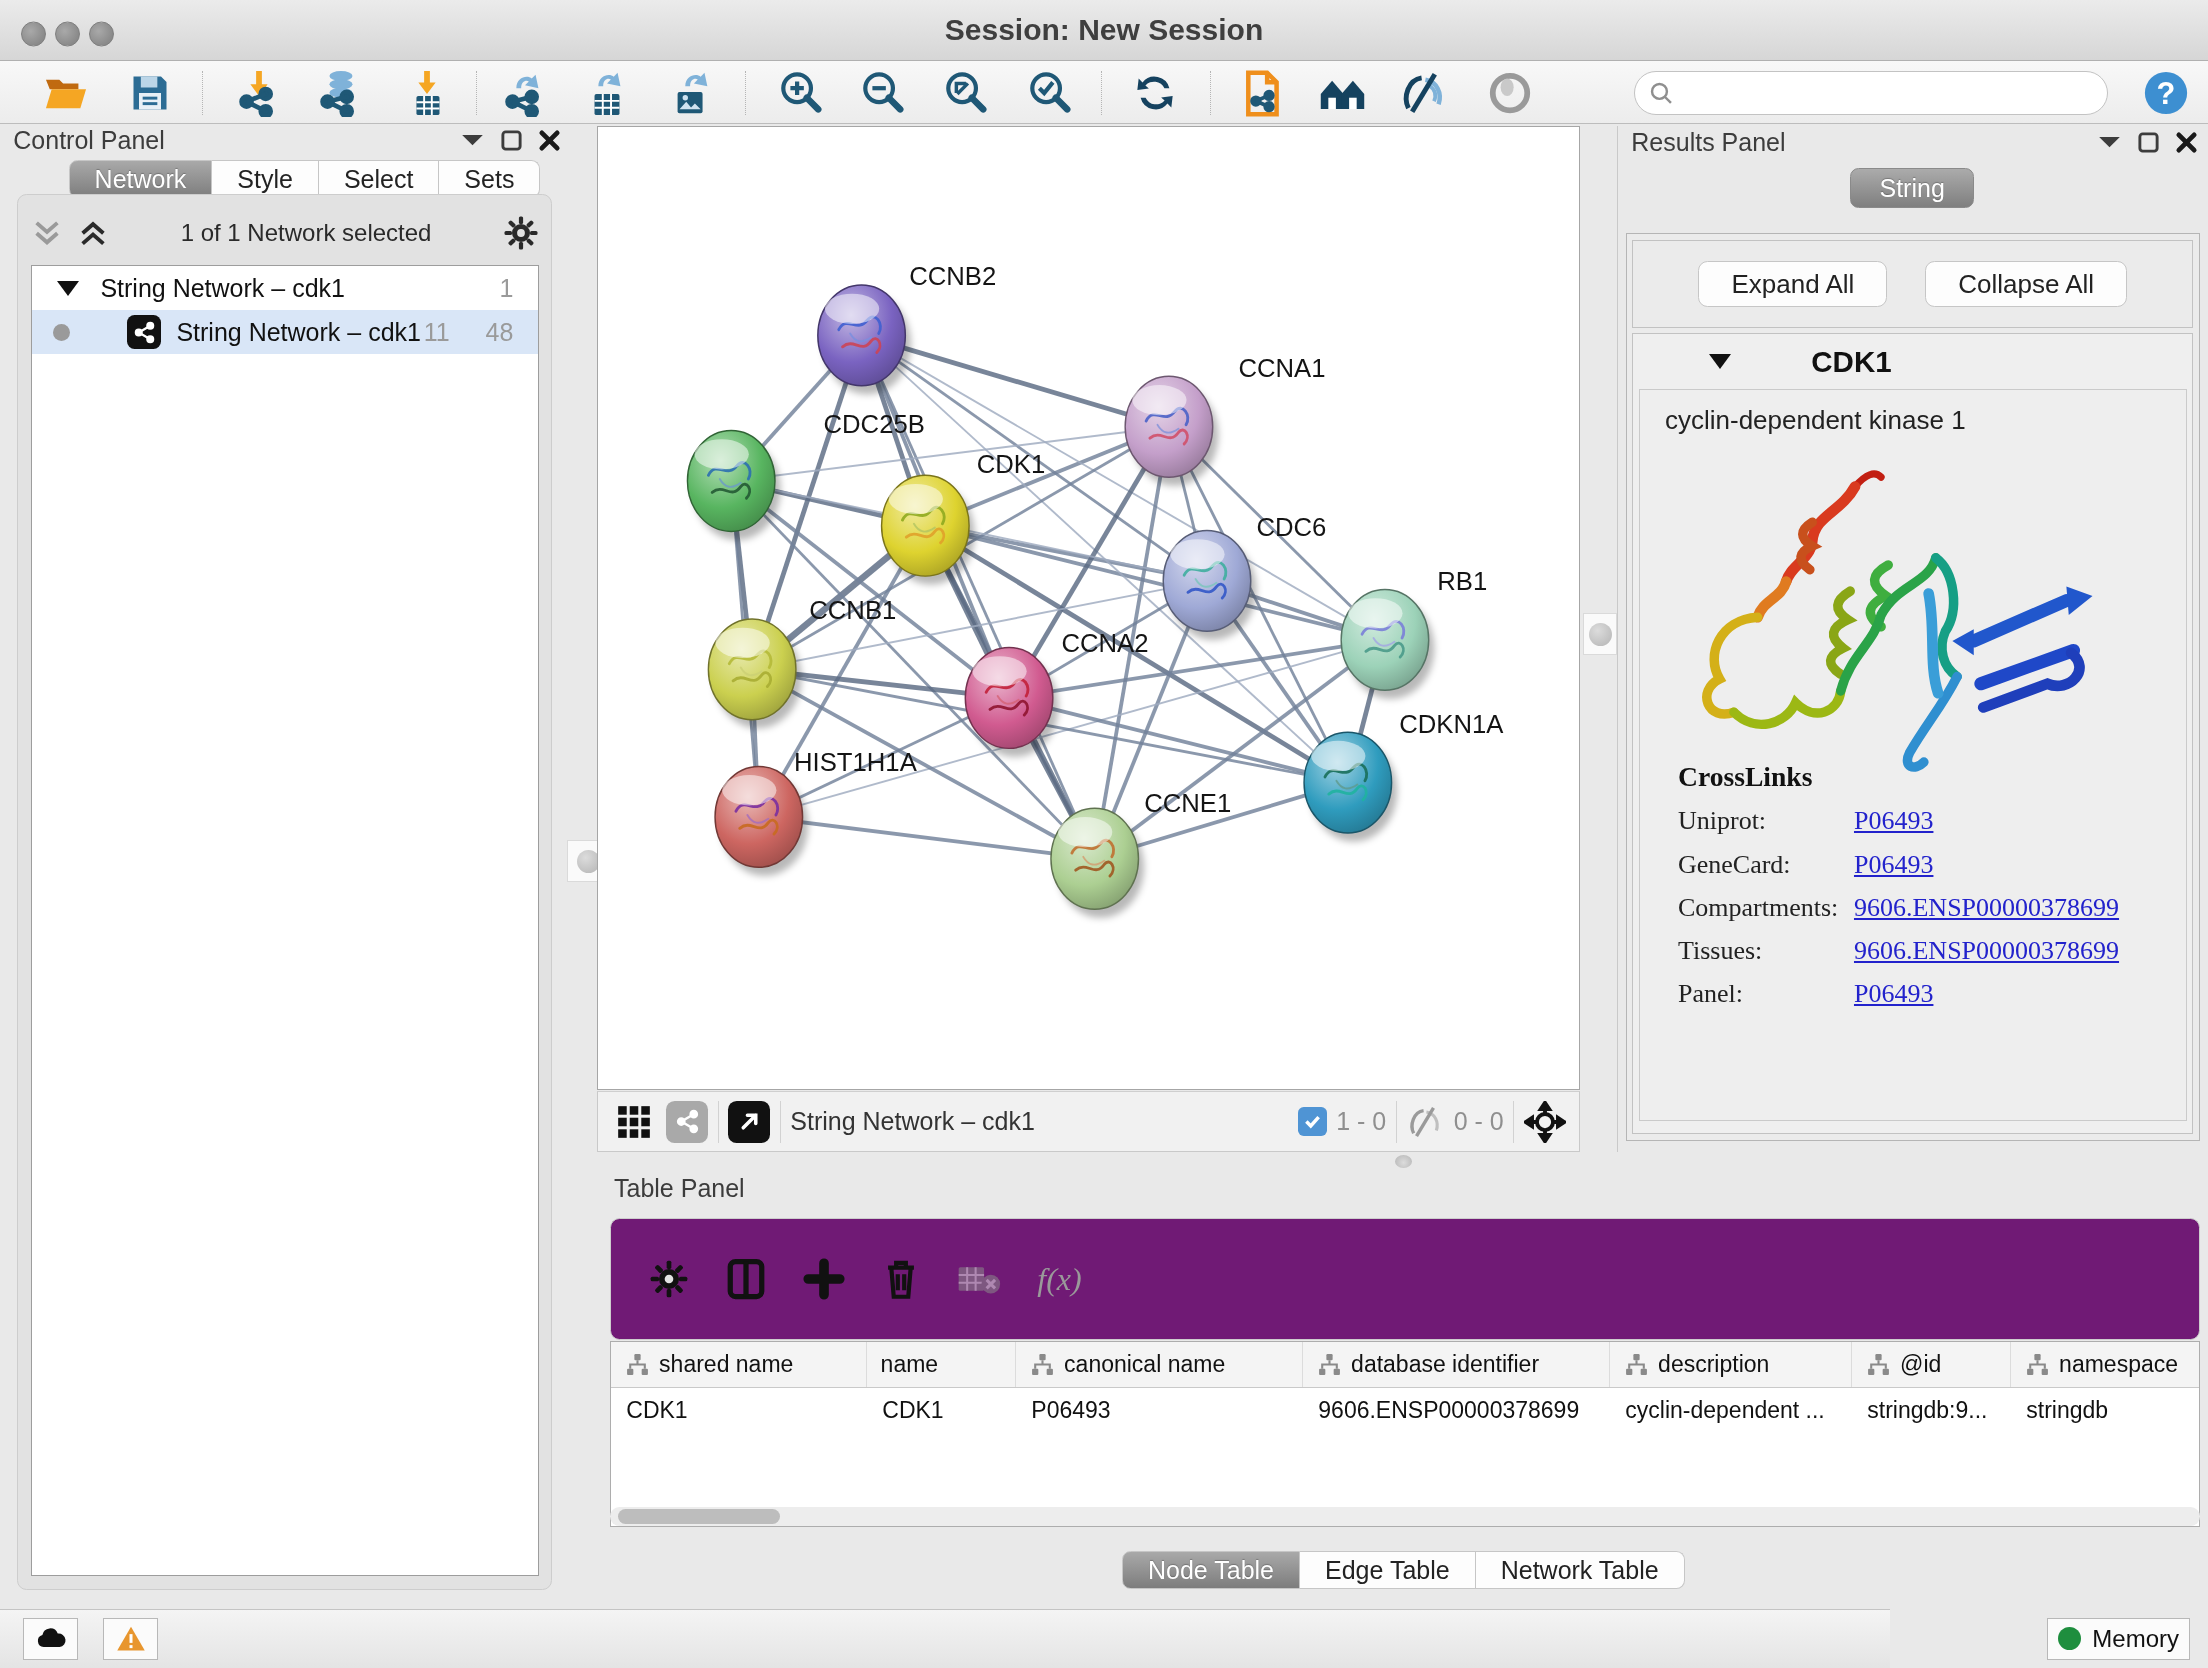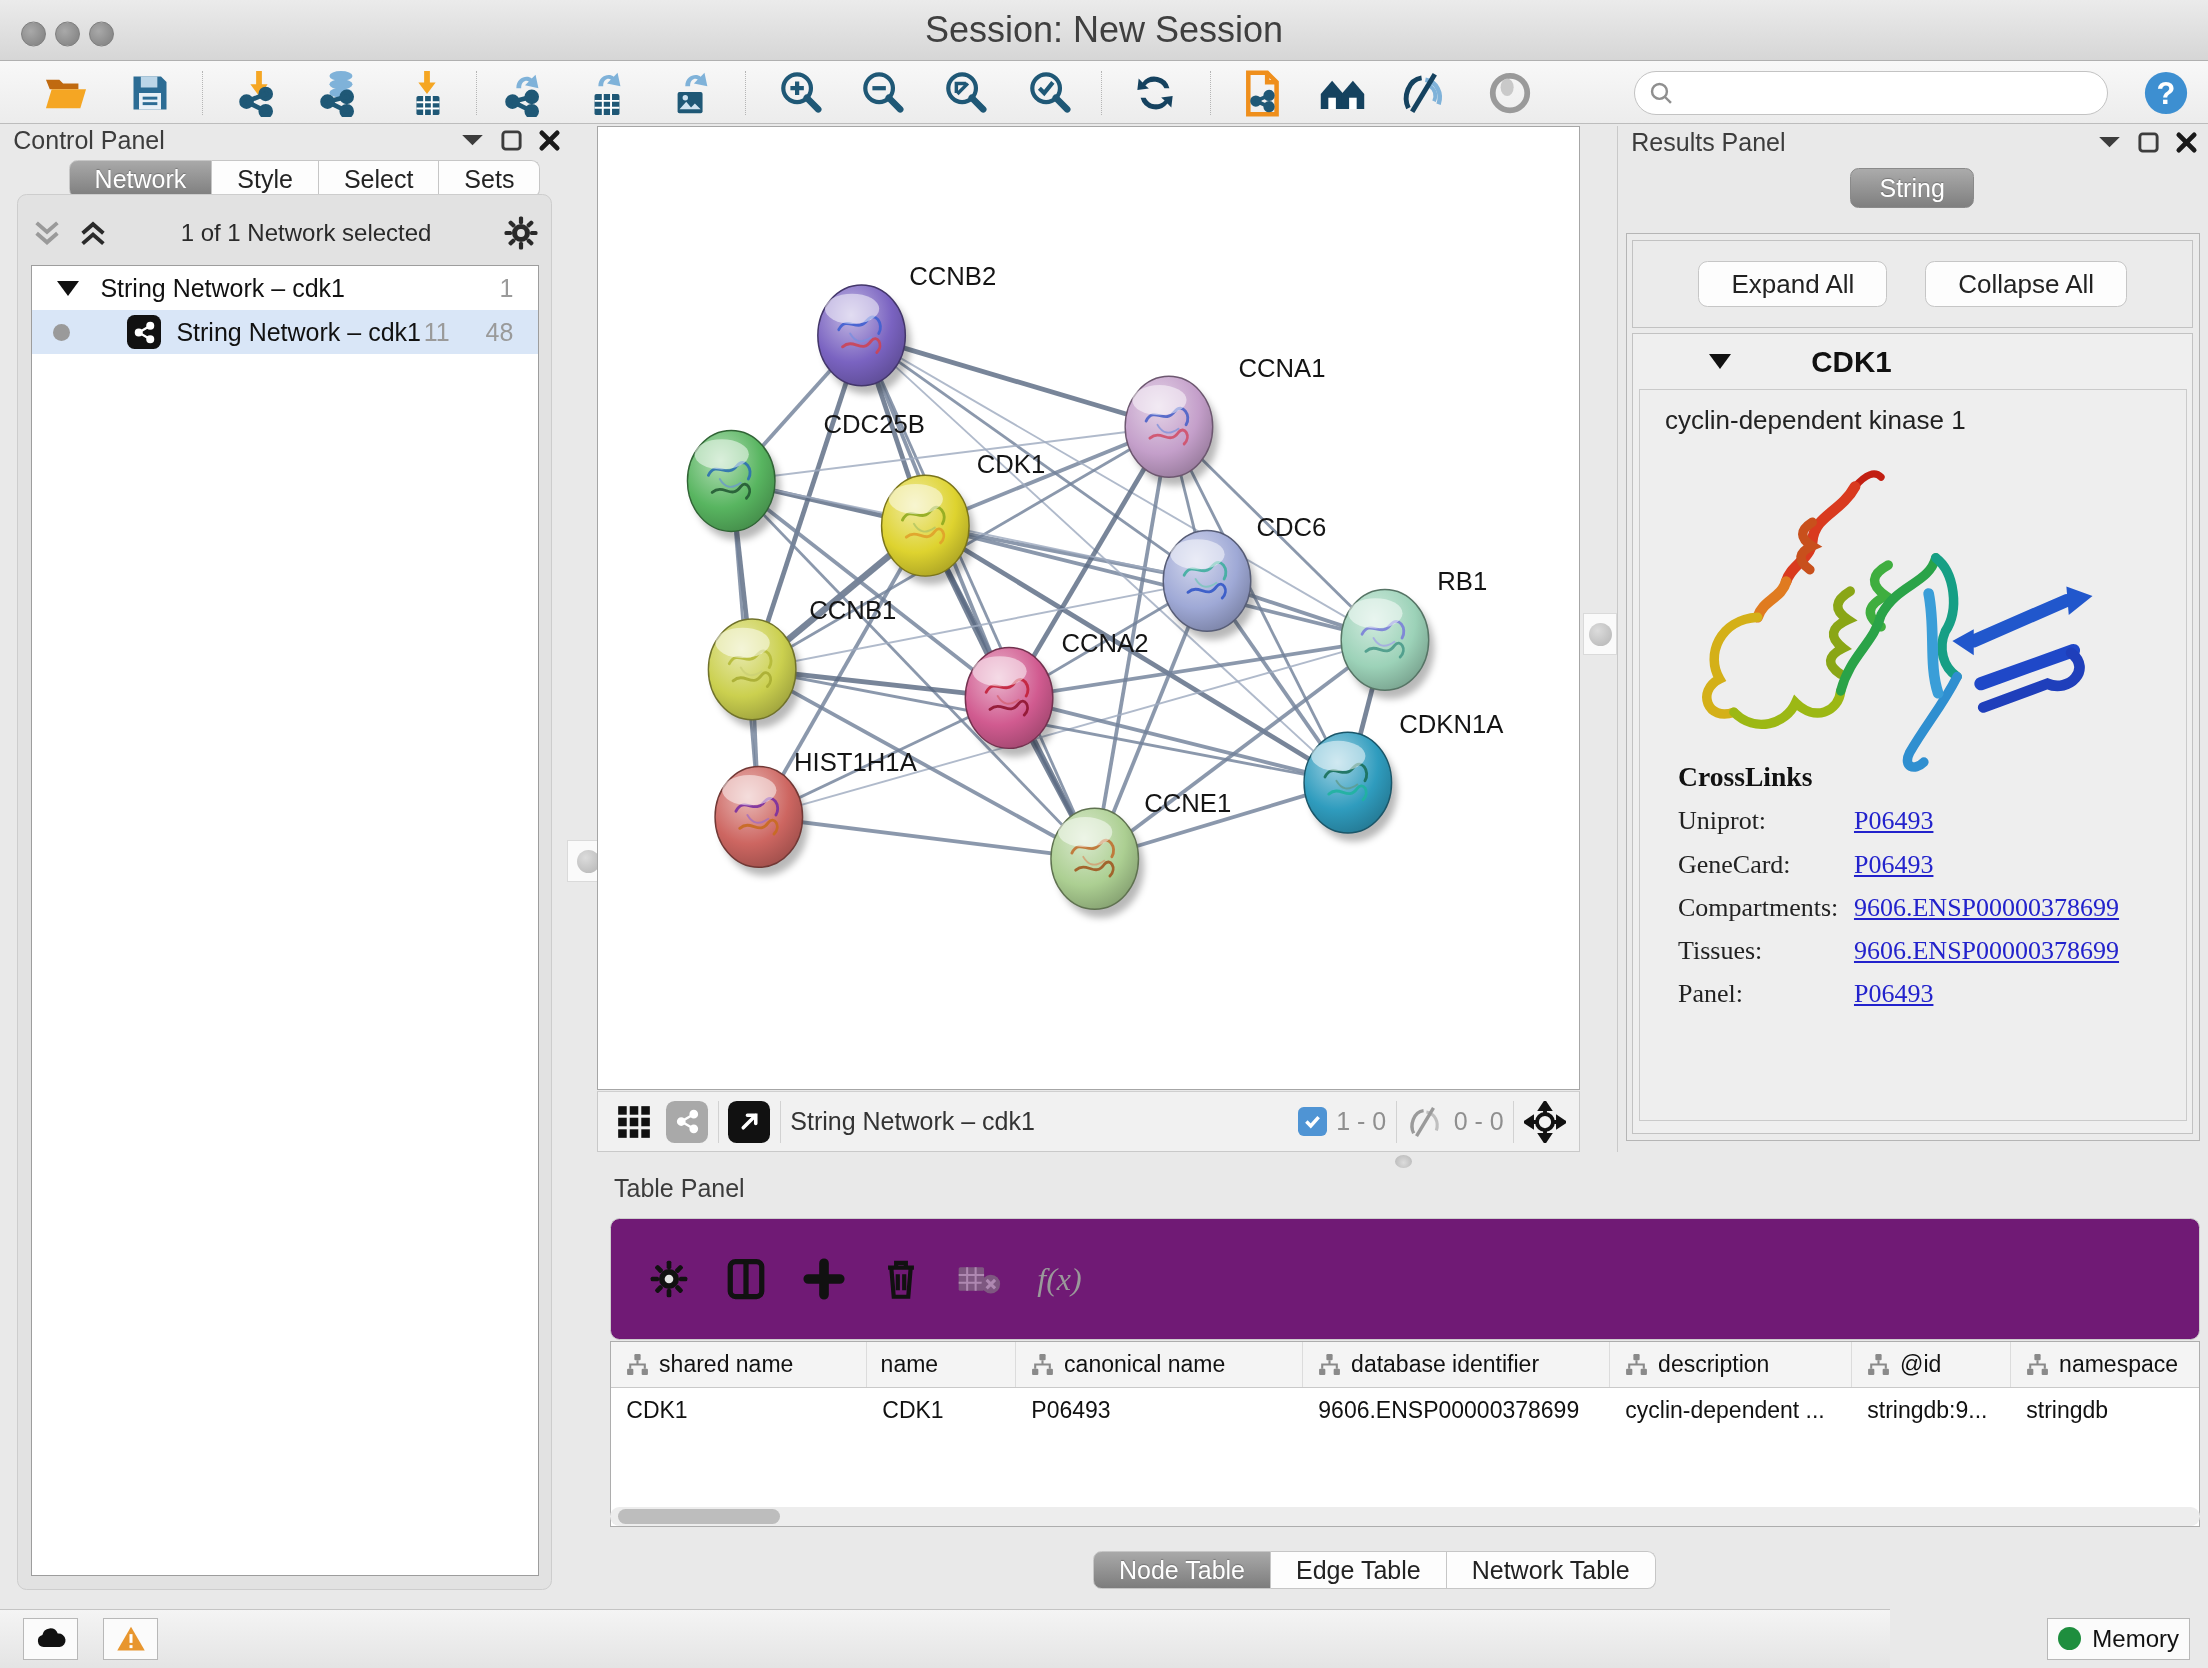--- a/index.html
+++ b/index.html
@@ -5,21 +5,21 @@
   html,body{margin:0;padding:0;background:#e9e9e9;width:2208px;height:1668px;overflow:hidden;
     font-family:"Liberation Sans","DejaVu Sans",sans-serif;-webkit-font-smoothing:antialiased;}
   *{box-sizing:border-box;}
 
   
   #titlebar{position:absolute;left:0;top:0;width:2208px;height:61px;
     background:linear-gradient(#ebebeb,#d6d6d6);border-bottom:1px solid #b0b0b0;}
   .light{position:absolute;top:34px;width:25px;height:25px;border-radius:50%;
     background:radial-gradient(circle at 8.6px 8.6px,#a9a9a9,#8a8a8a 70%);border:1px solid #7e7e7e;transform:translateY(-50%);}
   #win-title{position:absolute;left:0;right:0;top:0;height:61px;line-height:59px;text-align:center;
-    font-size:36px;color:#3f3f3f;font-weight:400;}
+    font-size:30px;color:#3f3f3f;font-weight:700;}
 
   
   #toolbar{position:absolute;left:0;top:61px;width:2208px;height:63px;
     background:linear-gradient(#f8f8f8,#ececec);border-bottom:1px solid #bcbcbc;}
   .tbtn{position:absolute;top:7.6px;width:55px;height:49px;display:flex;align-items:center;justify-content:center;}
   .tsep{position:absolute;top:9.5px;width:0;height:44px;border-left:1.9px dotted #b5b5b5;}
   #search-box{position:absolute;left:1634px;top:9.5px;width:474px;height:44px;background:#fff;
     border:1px solid #c3c3c3;border-radius:22px;}
   #search-box svg{position:absolute;left:13.3px;top:8.6px;}
 
@@ -91,21 +91,21 @@
   #tp-toolbar{position:absolute;left:13.3px;top:46px;width:1590px;height:122px;background:#701a75;
     border:1px solid #cdcdcd;border-radius:9.5px;display:flex;align-items:center;gap:36px;padding-left:38px;}
   #tp-table{position:absolute;left:13.3px;top:169px;width:1590px;height:186px;background:#fff;border:1px solid #adadad;overflow:hidden;}
   #tp-header{display:flex;height:46px;background:#f4f4f4;border-bottom:1.9px solid #c9c9c9;}
   .th{display:flex;align-items:center;gap:9.5px;padding-left:13.3px;font-size:23px;color:#111;
     border-right:1px solid #dcdcdc;height:100%;flex:none;}
   #tp-row{display:flex;height:44px;align-items:center;}
   .td{padding-left:15px;font-size:23px;color:#111;flex:none;white-space:nowrap;overflow:hidden;}
   #tp-hscroll{position:absolute;left:13.3px;top:335px;width:1590px;height:19px;background:#ededed;border-radius:9.5px;}
   #tp-hscroll i{position:absolute;left:7.6px;top:1.9px;width:162px;height:15px;border-radius:7.6px;background:#bdbdbd;display:block;}
-  #tp-tabs{position:absolute;left:496px;top:379px;align-items:center;}
+  #tp-tabs{position:absolute;left:525px;top:379px;align-items:center;}
   .fx{font-family:"Liberation Serif","DejaVu Serif",serif;font-style:italic;font-size:32px;color:#9a9a9a;}
 
   
   #statusbar{position:absolute;left:0;top:1609px;width:1890px;height:59px;background:linear-gradient(#f4f4f4,#e4e4e4);
     border-top:1px solid #c4c4c4;}
   .sb-btn{position:absolute;top:7.6px;height:42px;background:#fbfbfb;border:1.9px solid #b8b8b8;
     display:flex;align-items:center;justify-content:center;gap:11.4px;}
   #memory-btn{left:2047px;width:143px;font-size:24px;color:#111;}
   #memory-btn i{width:23px;height:23px;border-radius:50%;background:#1e8e3e;display:block;}
 

